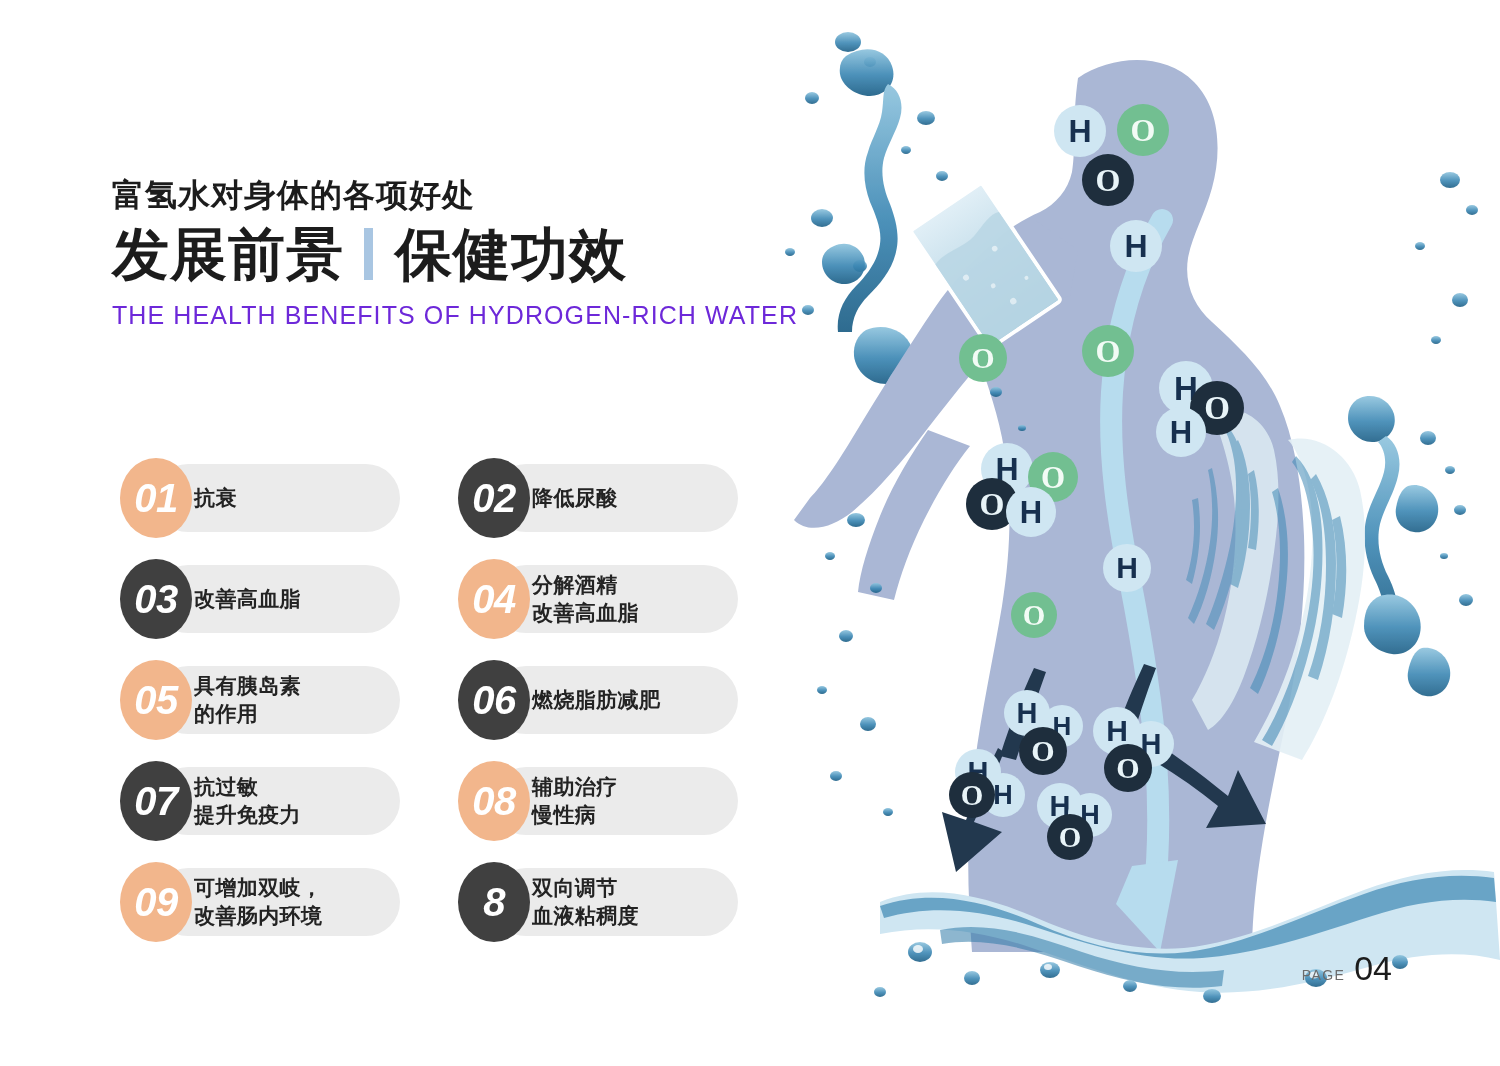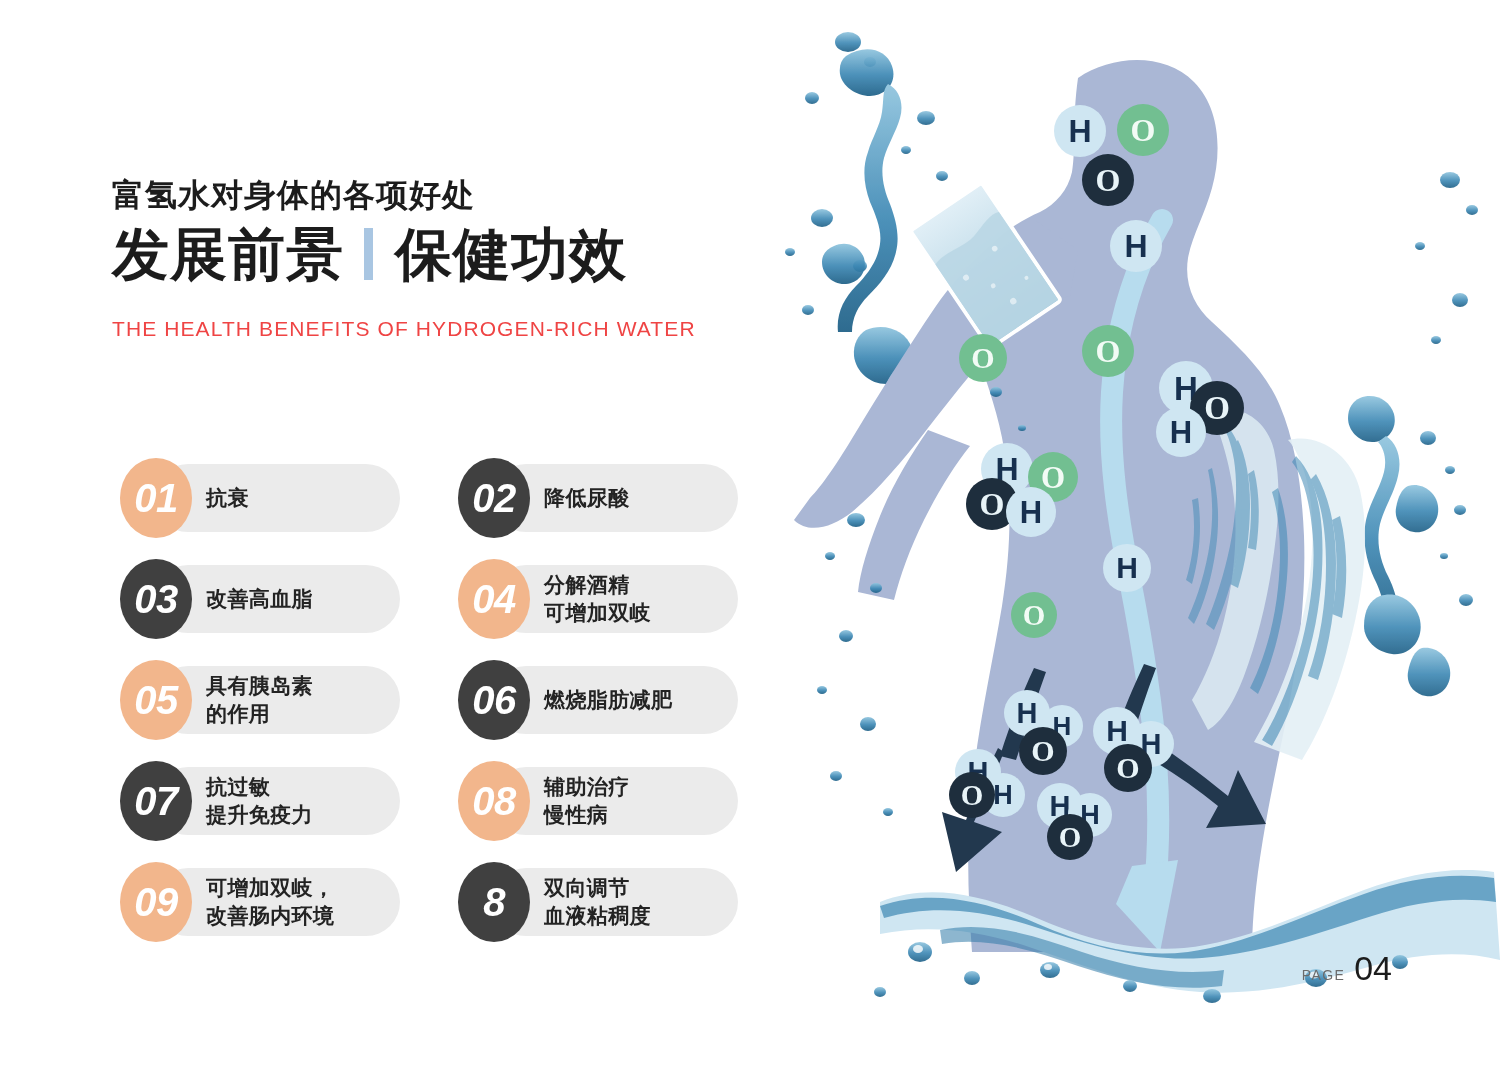--- a/index.html
+++ b/index.html
@@ -35,45 +35,44 @@
   }
   #subtitle-cn {
     margin-top: 78px;
     font-size: 32px;
     font-weight: bold;
     color: #1c1c1c;
     letter-spacing: 1px;
     white-space: nowrap;
   }
   #subtitle-en {
-    margin-top: 27px;
-    font-size: 21px;
+    margin-top: 11px;
+    font-size: 25px;
     font-weight: normal;
-    color: #ef4444;
+    color: #6d28d9;
     letter-spacing: 1.1px;
     white-space: nowrap;
   }
 
   
   #benefits {
     position: absolute;
     left: 120px; top: 458px;
     width: 620px;
     display: grid;
     grid-template-columns: 280px 280px;
     column-gap: 58px;
     row-gap: 21px;
     z-index: 40;
   }
   .pill {
     position: relative;
     height: 80px;
     display: flex;
     align-items: center;
-    gap: 12px;
   }
   .pill-bg {
     position: absolute;
     left: 34px; top: 6px;
     width: 246px; height: 68px;
     background: #ebebeb;
     border-radius: 34px;
   }
   .badge {
     position: relative;
@@ -418,21 +417,21 @@
       </div>
       <div class="pill">
         <div class="pill-bg"></div>
         <div class="badge blue">03</div>
         <div class="pill-label">改善高血脂</div>
       </div>
       <div class="pill">
         <div class="pill-bg"></div>
         <div class="badge peach">04</div>
         <div class="pill-label">分解酒精
-可增加双岐</div>
+改善高血脂</div>
       </div>
       <div class="pill">
         <div class="pill-bg"></div>
         <div class="badge peach">05</div>
         <div class="pill-label">具有胰岛素
 的作用</div>
       </div>
       <div class="pill">
         <div class="pill-bg"></div>
         <div class="badge blue">06</div>

